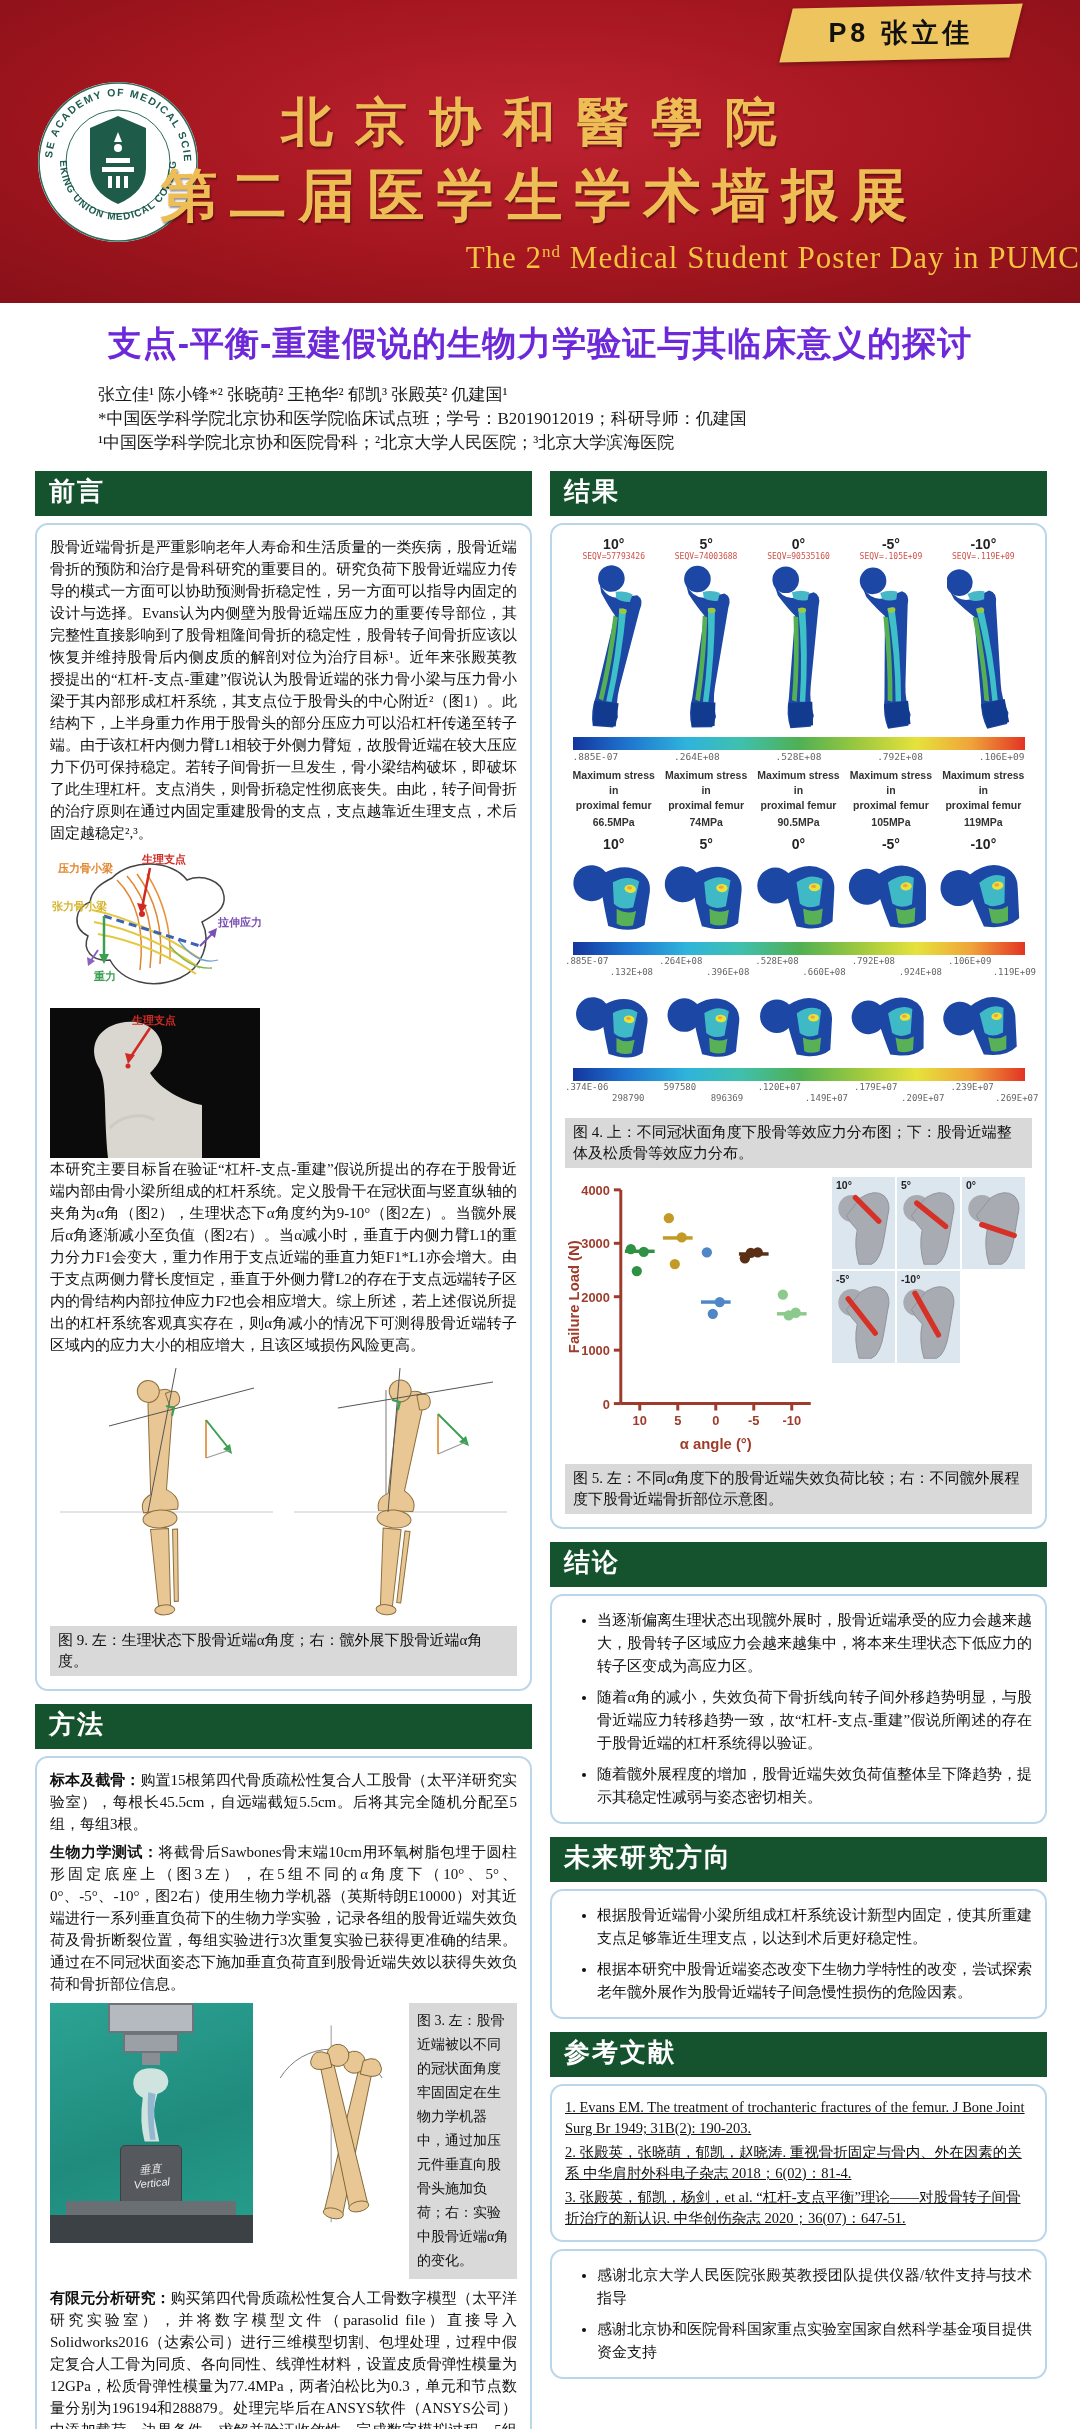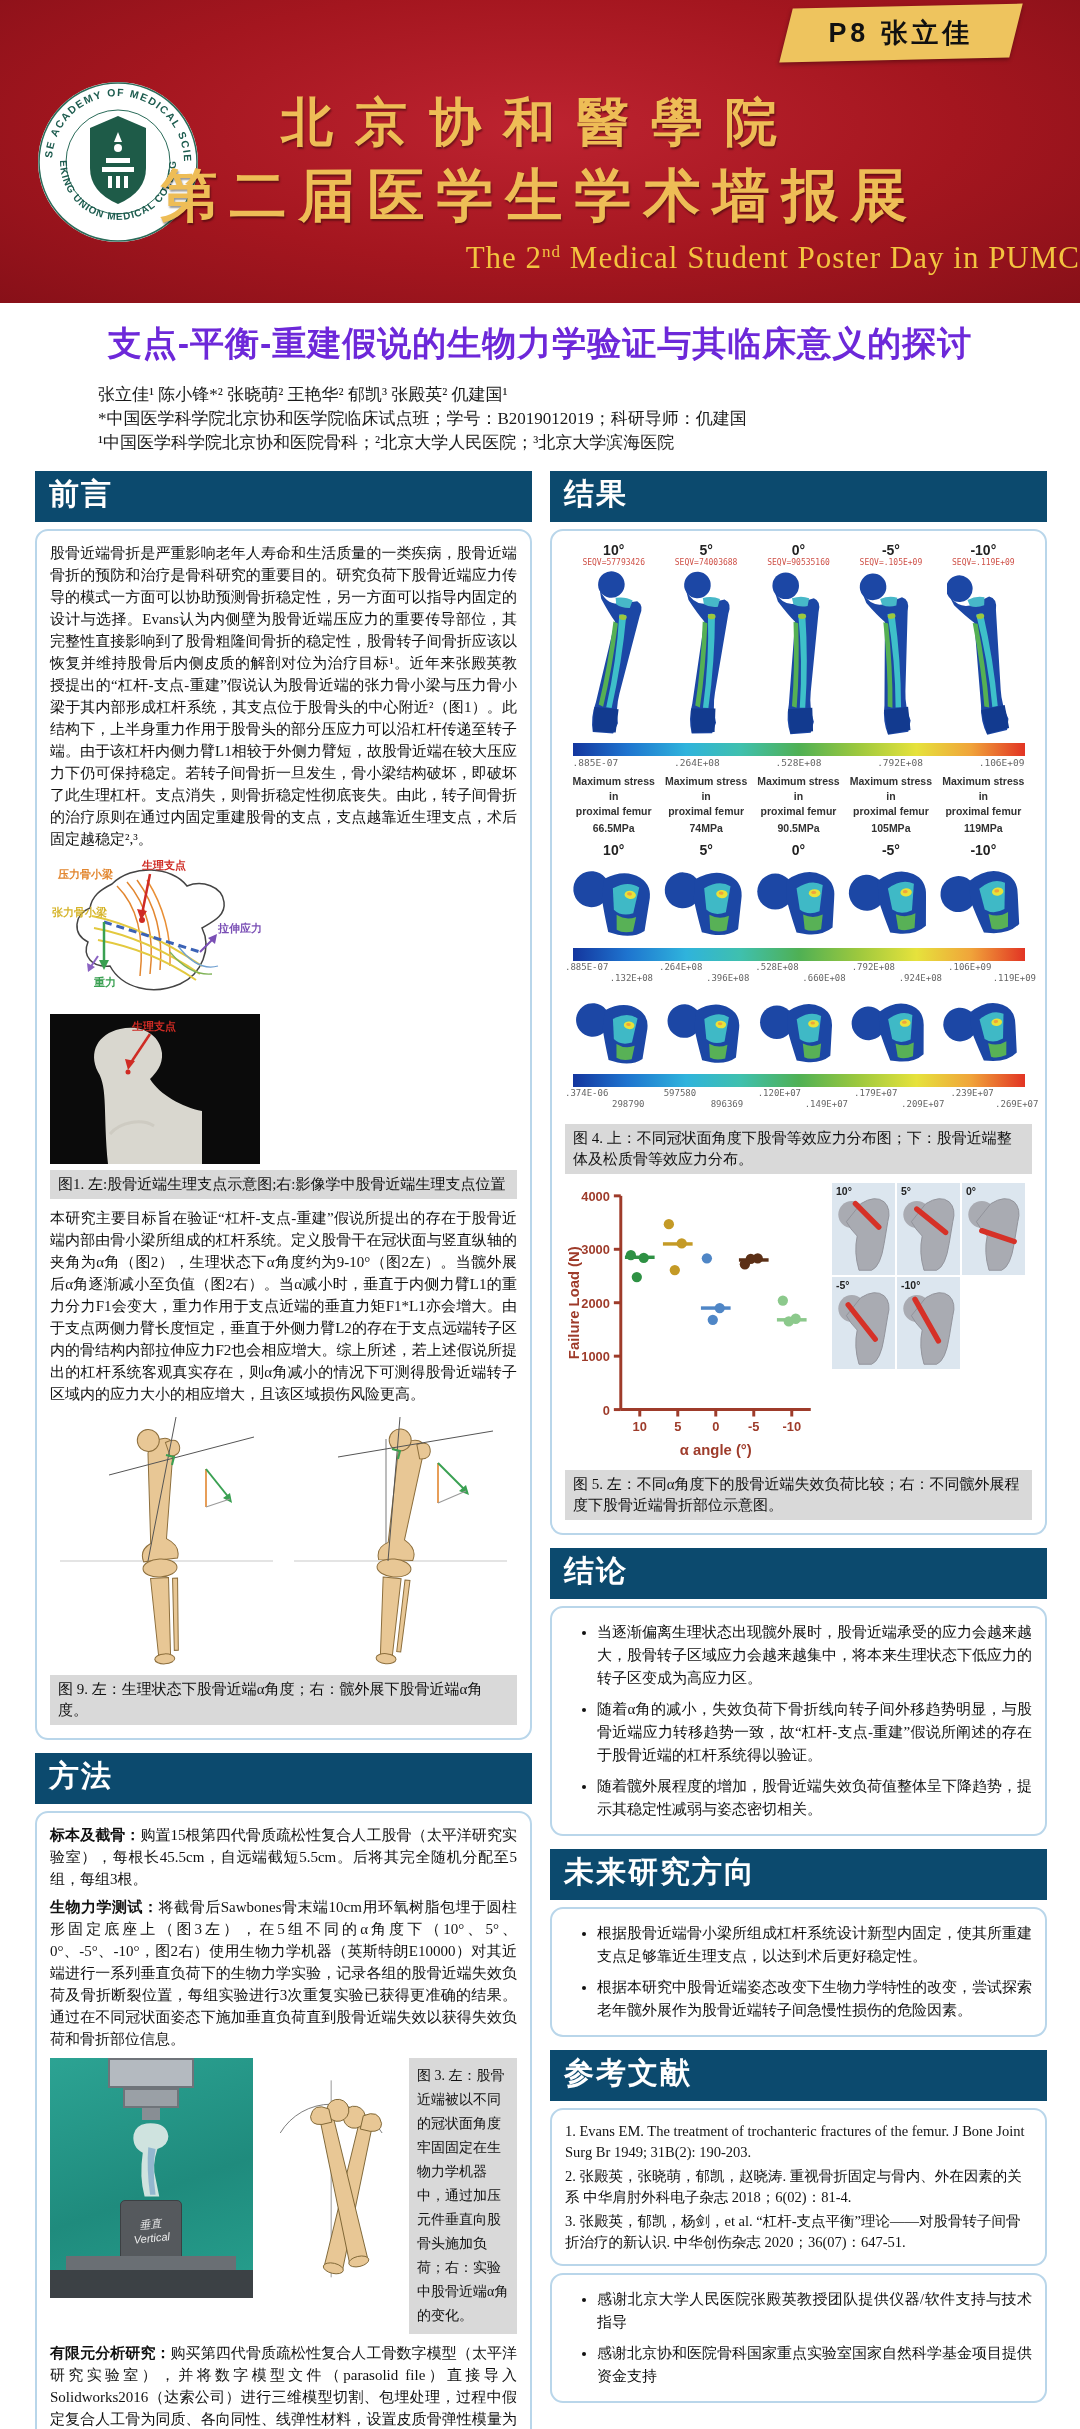--- a/index.html
+++ b/index.html
@@ -22,28 +22,28 @@
   .hdr-t3 sup { font-size:17px; }
 
   
   .titleblock { padding:18px 40px 6px; }
   .p-title { text-align:center; font-size:34px; font-weight:bold; letter-spacing:1px; color:#6d28d9; }
   .authors { margin:16px 0 0 58px; font-family:"Liberation Serif", serif; font-size:17px; line-height:24px; color:#1a1a1a; }
 
   
   .columns { display:flex; gap:18px; padding:0 35px; margin-top:10px; align-items:flex-start; }
   .col { width:497px; flex:0 0 497px; }
-  .sec-header { background:#0c4a6e; color:#fff; font-size:30px; font-weight:bold; padding:3px 14px 7px; margin-top:13px; letter-spacing:2px; }
+  .sec-header { background:#14532d; color:#fff; font-size:26px; font-weight:bold; padding:3px 14px 7px; margin-top:13px; letter-spacing:2px; }
   .sec-box { border:2px solid #b9d6ea; border-radius:13px; margin-top:7px; padding:11px 13px; background:#fff; }
   .para { font-family:"Liberation Serif", serif; font-size:15px; line-height:22px; text-align:justify; margin-bottom:6px; }
   .lead { font-weight:bold; }
   .caption { background:#d9d9d9; font-family:"Liberation Serif", serif; font-size:15px; line-height:21px; padding:4px 8px; margin:6px 0 8px; }
   ul.blist { list-style:disc; margin:2px 0 2px 10px; padding-left:22px; }
   ul.blist li { font-family:"Liberation Serif", serif; font-size:15px; line-height:23px; text-align:justify; margin-bottom:8px; }
-  .refs p { font-family:"Liberation Serif", serif; font-size:14.5px; line-height:21px; margin-bottom:3px; text-align:left; }
+  .refs p { font-family:"Liberation Serif", serif; font-size:14.5px; line-height:21px; margin-bottom:3px; text-align:left;text-decoration:underline; }
 
   
   .fig1 { display:flex; gap:8px; margin-top:4px;flex-direction:column; }
   .fig1 svg { display:block; }
 
   
   .fig2 { display:flex; justify-content:space-around; margin-top:2px; }
 
   
   .fig3 { display:flex; gap:6px; margin:8px 0; }
@@ -210,21 +210,20 @@
           <svg width="210" height="150" viewBox="0 0 210 150">
             <rect x="0" y="0" width="210" height="150" fill="#0b0b0b"></rect>
             <path d="M58,150 C53,100 58,74 48,58 C38,38 48,20 70,15 C92,10 110,21 112,39 C113,51 106,59 100,65 C110,81 132,93 152,97 L152,150 Z" fill="#e9e7df" opacity="0.93"></path>
             <path d="M60,120 C70,108 92,104 104,112" fill="none" stroke="#c9c6bc" stroke-width="3" opacity="0.7"></path>
             <text x="104" y="16" font-size="11" font-weight="bold" fill="#cf2b24" text-anchor="middle">生理支点</text>
             <line x1="100" y1="20" x2="80" y2="50" stroke="#cf2b24" stroke-width="2.5"></line>
             <polygon points="78,56 75,45 85,47" fill="#cf2b24"></polygon>
             <circle cx="78" cy="58" r="2.5" fill="#cf2b24"></circle>
           </svg>
         </div>
-        <div class="caption">图1. 左:股骨近端生理支点示意图;右:影像学中股骨近端生理支点位置</div>
 
         <p class="para">本研究主要目标旨在验证“杠杆-支点-重建”假说所提出的存在于股骨近端内部由骨小梁所组成的杠杆系统。定义股骨干在冠状面与竖直纵轴的夹角为α角（图2），生理状态下α角度约为9-10°（图2左）。当髋外展后α角逐渐减小至负值（图2右）。当α减小时，垂直于内侧力臂L1的重力分力F1会变大，重力作用于支点近端的垂直力矩F1*L1亦会增大。由于支点两侧力臂长度恒定，垂直于外侧力臂L2的存在于支点远端转子区内的骨结构内部拉伸应力F2也会相应增大。综上所述，若上述假说所提出的杠杆系统客观真实存在，则α角减小的情况下可测得股骨近端转子区域内的应力大小的相应增大，且该区域损伤风险更高。</p>
 
         <div class="fig2">
           <svg width="225" height="258" viewBox="0 0 225 258">
             <line x1="6" y1="150" x2="219" y2="150" stroke="#c9c9c9" stroke-width="1"></line>
             <use href="#leg-bones" transform="rotate(-3 106 157)"></use>
             <line x1="122" y1="6" x2="94" y2="150" stroke="#555" stroke-width="1"></line>
             <line x1="55" y1="64" x2="200" y2="26" stroke="#555" stroke-width="1"></line>
             <path d="M112,44 l8,2 l-2,8" fill="none" stroke="#3aa052" stroke-width="2"></path>

